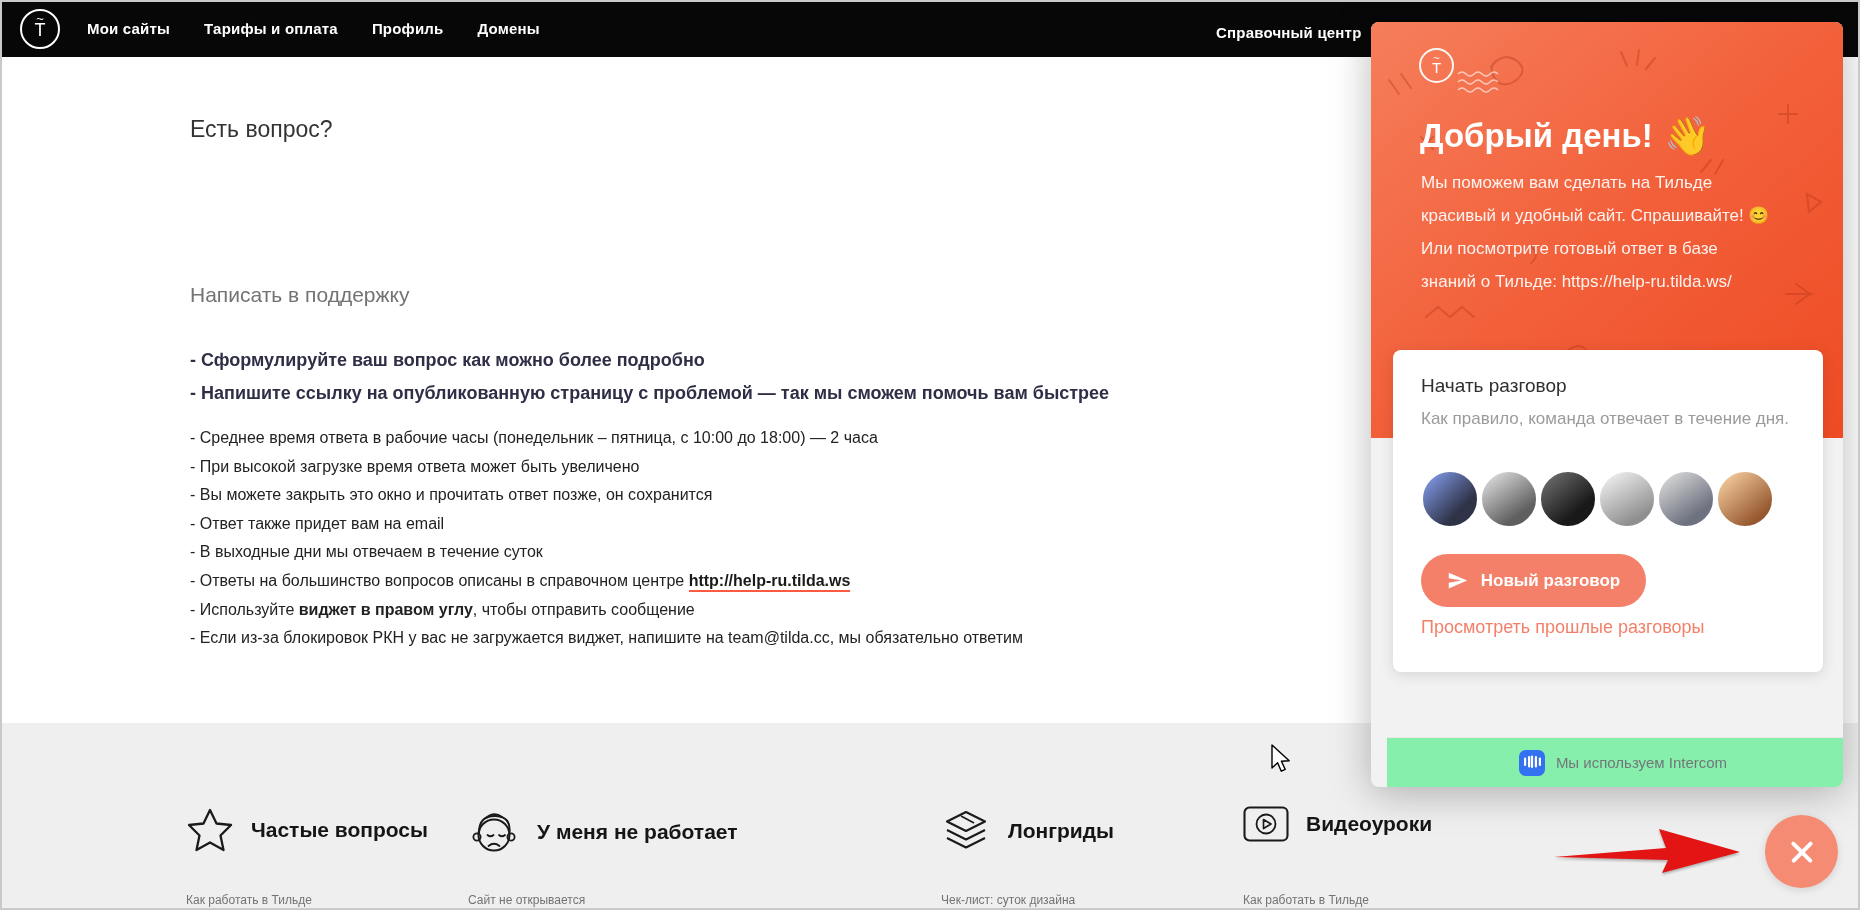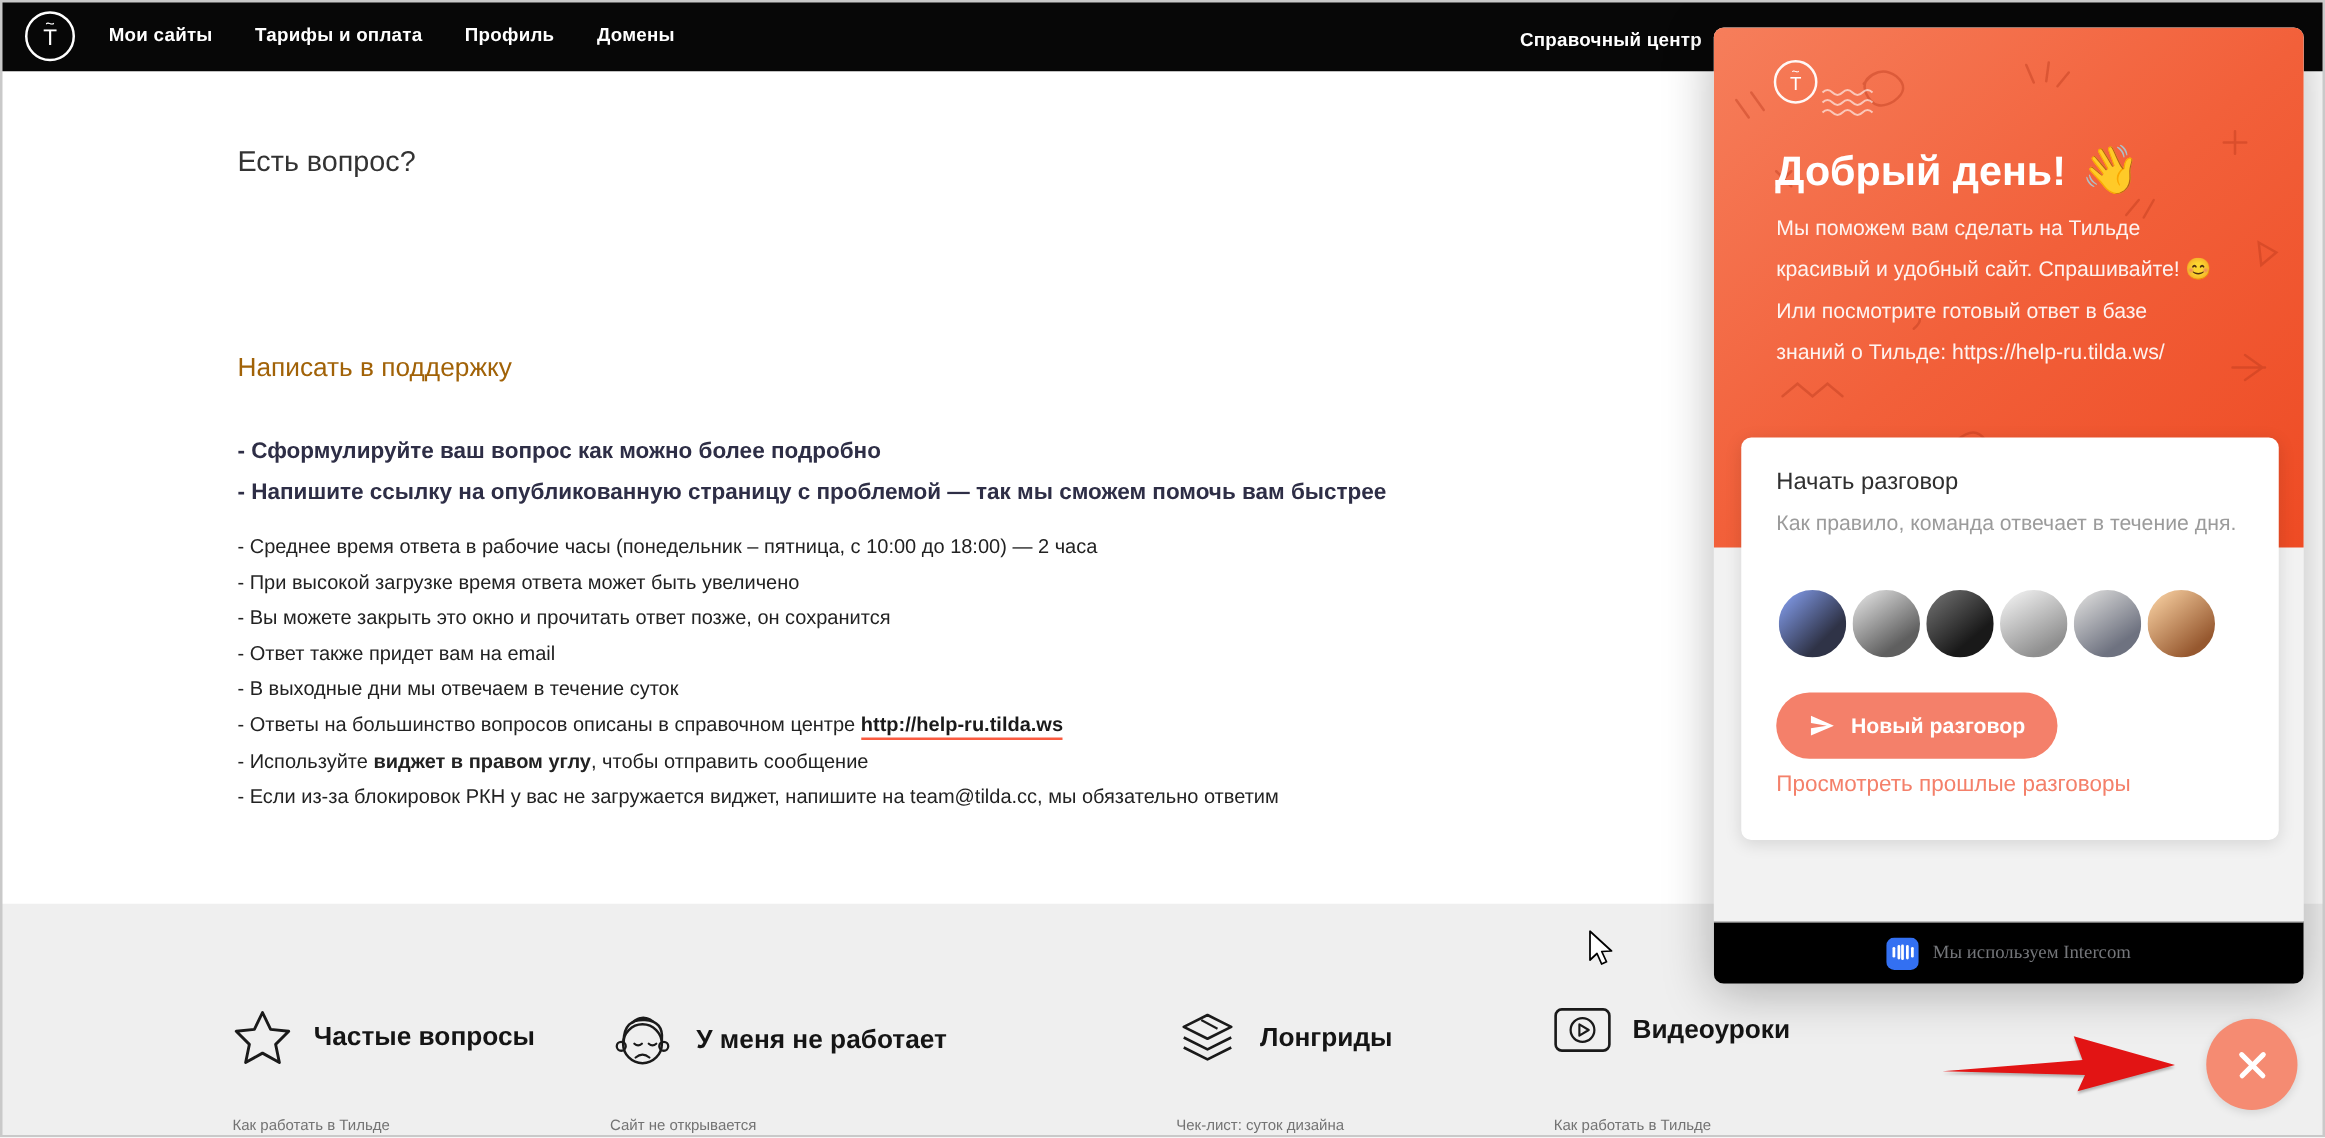--- a/index.html
+++ b/index.html
@@ -22,36 +22,36 @@
 
   
   .content { position:absolute; top:57px; left:0; width:100%; height:666px; background:#fff; }
   .q-heading { position:absolute; left:190px; top:59px; font-size:23px; color:#333; font-weight:400; }
   .searchbox { position:absolute; left:190px; top:113px; width:1490px; height:68px;
                border:2px solid #ea8836; background:#fff; display:flex; align-items:center; padding:0 18px; }
   .searchbox svg { flex:0 0 auto; margin-right:13px; }
   .searchbox input { border:0; outline:none; flex:1; font-size:17px; color:#333;
                      font-family:"Liberation Sans", sans-serif; background:transparent; }
   .searchbox input::placeholder { color:#949494; }
-  .s-heading { position:absolute; left:190px; top:226px; font-size:21px; color:#a16207; font-weight:400; }
+  .s-heading { position:absolute; left:190px; top:226px; font-size:21px; color:#737373; font-weight:400; }
   .bold-points { position:absolute; left:190px; top:290px; font-size:18px; font-weight:700;
                  color:#2e2e46; line-height:26px; }
   .bold-points div { margin-bottom:7px; }
   .notes { position:absolute; left:190px; top:367px; list-style:none; font-size:16px; color:#222;
            line-height:28.6px; }
   .note-link { color:#1a1a1a; font-weight:700; text-decoration:none;
                border-bottom:2px solid #fa5b40; padding-bottom:1px; }
   .note-bold { font-weight:700; }
 
   
   .bottom { position:absolute; top:723px; left:0; width:100%; height:187px; background:#efefef; }
   .b-col { position:absolute; top:83px; display:flex; align-items:center; gap:17px; }
   .b-col .title { font-size:21px; font-weight:700; color:#151515; text-decoration:none; }
   .b-sub { position:absolute; top:170px; font-size:12px; color:#737373; text-decoration:none; }
-  .c1 { left:186px; } .c2 { left:488px; } .c3 { left:941px; } .c4 { left:1243px; }
+  .c1 { left:186px; } .c2 { left:468px; } .c3 { left:941px; } .c4 { left:1243px; }
 
   
   .widget { position:absolute; left:1371px; top:22px; width:472px; height:765px; border-radius:8px;
             background:#f2f2f2; box-shadow:0 6px 40px rgba(0,0,0,.28); overflow:hidden; z-index:50; }
   .w-header { position:absolute; top:0; left:0; width:100%; height:416px;
               background:linear-gradient(140deg,#f67e5b 0%,#f2603a 50%,#ee4b24 100%); }
   .doodles { position:absolute; inset:0; opacity:.38; }
   .w-logo { position:absolute; left:48px; top:26px; width:35px; height:35px; border:2px solid rgba(255,255,255,.95);
             border-radius:50%; color:#fff; display:flex; flex-direction:column; align-items:center; justify-content:center; }
   .w-logo .tilde { font-size:11px; line-height:6px; margin-top:-2px; }
@@ -72,23 +72,23 @@
   .av2 { background:linear-gradient(145deg,#e2e2e2 5%,#5f5f5f 75%); }
   .av3 { background:linear-gradient(140deg,#6a6a6a 10%,#191919 70%); }
   .av4 { background:linear-gradient(150deg,#ececec 10%,#8f8f8f 80%); }
   .av5 { background:linear-gradient(145deg,#d6d6d6 10%,#6e7280 75%); }
   .av6 { background:linear-gradient(140deg,#ecc193 15%,#96582f 80%); }
   .new-conv { position:absolute; left:28px; top:204px; width:225px; height:53px; border:0; cursor:pointer;
               border-radius:27px; background:#f4806a; color:#fff; font-size:17px; font-weight:700;
               display:flex; align-items:center; justify-content:center; gap:13px;
               font-family:"Liberation Sans", sans-serif; }
   .past-link { position:absolute; left:28px; top:267px; font-size:18px; color:#f4806a; text-decoration:none; }
-  .w-footer { position:absolute; left:0; bottom:0; width:100%; height:50px; background:#000000;
+  .w-footer { position:absolute; left:16px; bottom:0; width:100%; height:50px; background:#86efac;
               border-top:1px solid #e8e8e8; display:flex; align-items:center; justify-content:center;
-              gap:11px; text-decoration:none;font-family:Liberation Serif, serif; }
+              gap:11px; text-decoration:none; }
   .w-footer span { font-size:15px; color:#74767a; }
 
   
   .close-btn { position:absolute; left:1765px; top:815px; width:73px; height:73px; border-radius:50%;
                background:#f58b72; border:0; cursor:pointer; z-index:60; box-shadow:0 2px 8px rgba(0,0,0,.12); }
   .close-btn::before, .close-btn::after { content:""; position:absolute; left:50%; top:50%;
                width:28px; height:3.5px; background:#fff; border-radius:2px; }
   .close-btn::before { transform:translate(-50%,-50%) rotate(45deg); }
   .close-btn::after  { transform:translate(-50%,-50%) rotate(-45deg); }
   .red-arrow { position:absolute; left:1554px; top:822px; z-index:61; filter:drop-shadow(0 2px 1px rgba(0,0,0,.25)); }

